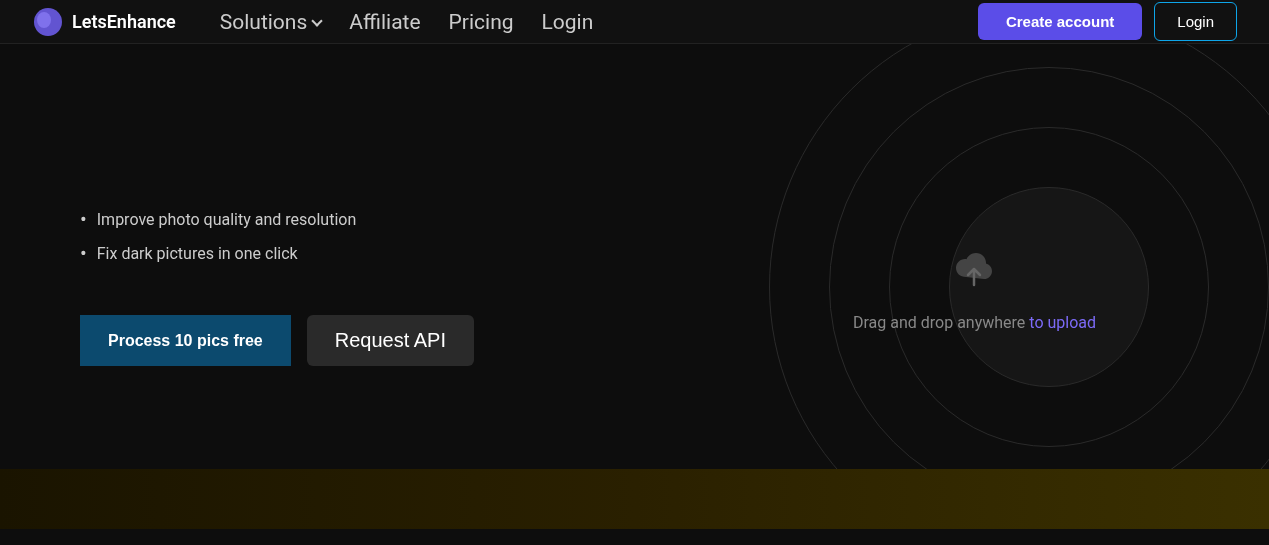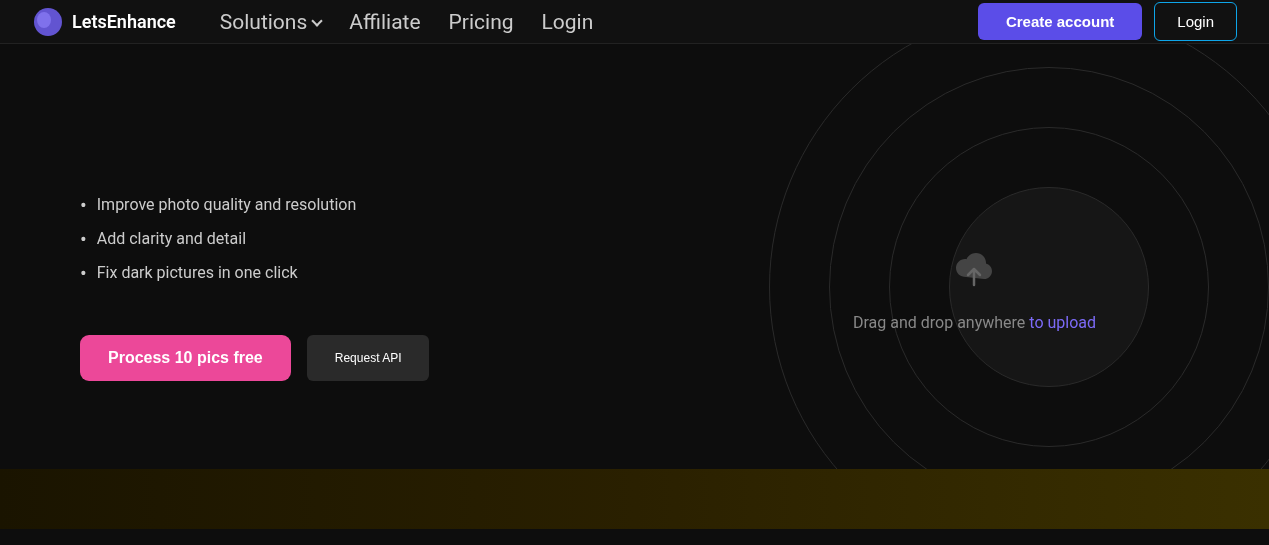--- a/index.html
+++ b/index.html
@@ -115,36 +115,36 @@
     .hero-bullets li::before {
       content: '•';
       color: #ccc;
       font-size: 20px;
     }
     .hero-ctas {
       display: flex;
       gap: 16px;
     }
     .btn-primary-cta {
-      background: #ec4899;
+      background: #0c4a6e;
       color: #fff;
       border: none;
-      border-radius: 9px;
+      border-radius: 0;
       padding: 14px 28px;
       font-size: 16px;
       font-weight: 600;
       cursor: pointer;
     }
     .btn-secondary-cta {
       background: #2a2a2a;
       color: #fff;
       border: none;
       border-radius: 6px;
       padding: 14px 28px;
-      font-size: 12px;
+      font-size: 20px;
       font-weight: 500;
       cursor: pointer;
     }
 
     
     .hero-right {
       flex: 1;
       display: flex;
       align-items: center;
       justify-content: center;
@@ -250,23 +250,20 @@
   </div>
 </nav>
 
 <section class="hero">
   <div class="hero-left">
     <ul class="hero-bullets">
       <li>
           <span>Improve photo quality and resolution</span>
         </li>
       <li>
-          <span>Add clarity and detail</span>
-        </li>
-      <li>
           <span>Fix dark pictures in one click</span>
         </li>
     </ul>
     <div class="hero-ctas">
       <button class="btn-primary-cta">Process 10 pics free</button>
       <button class="btn-secondary-cta">Request API</button>
     </div>
   </div>
 
   <div class="hero-right">

